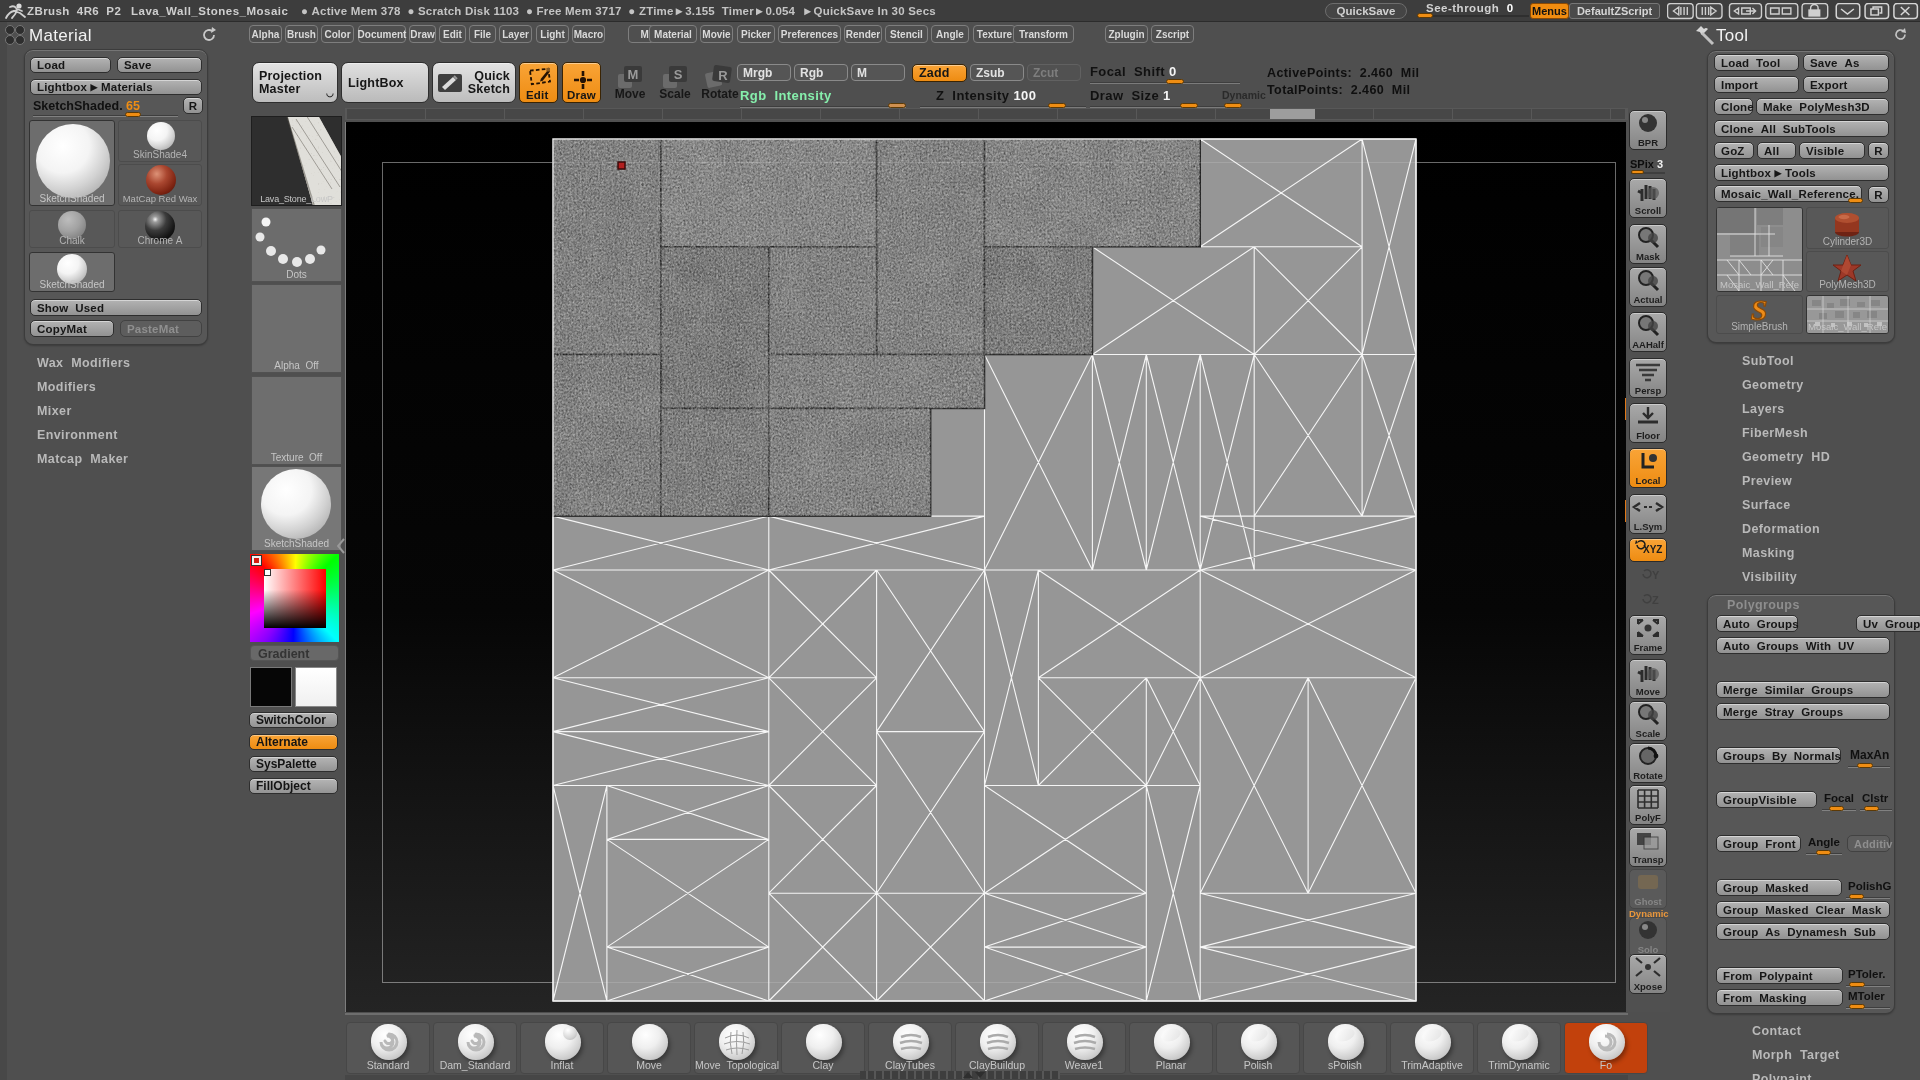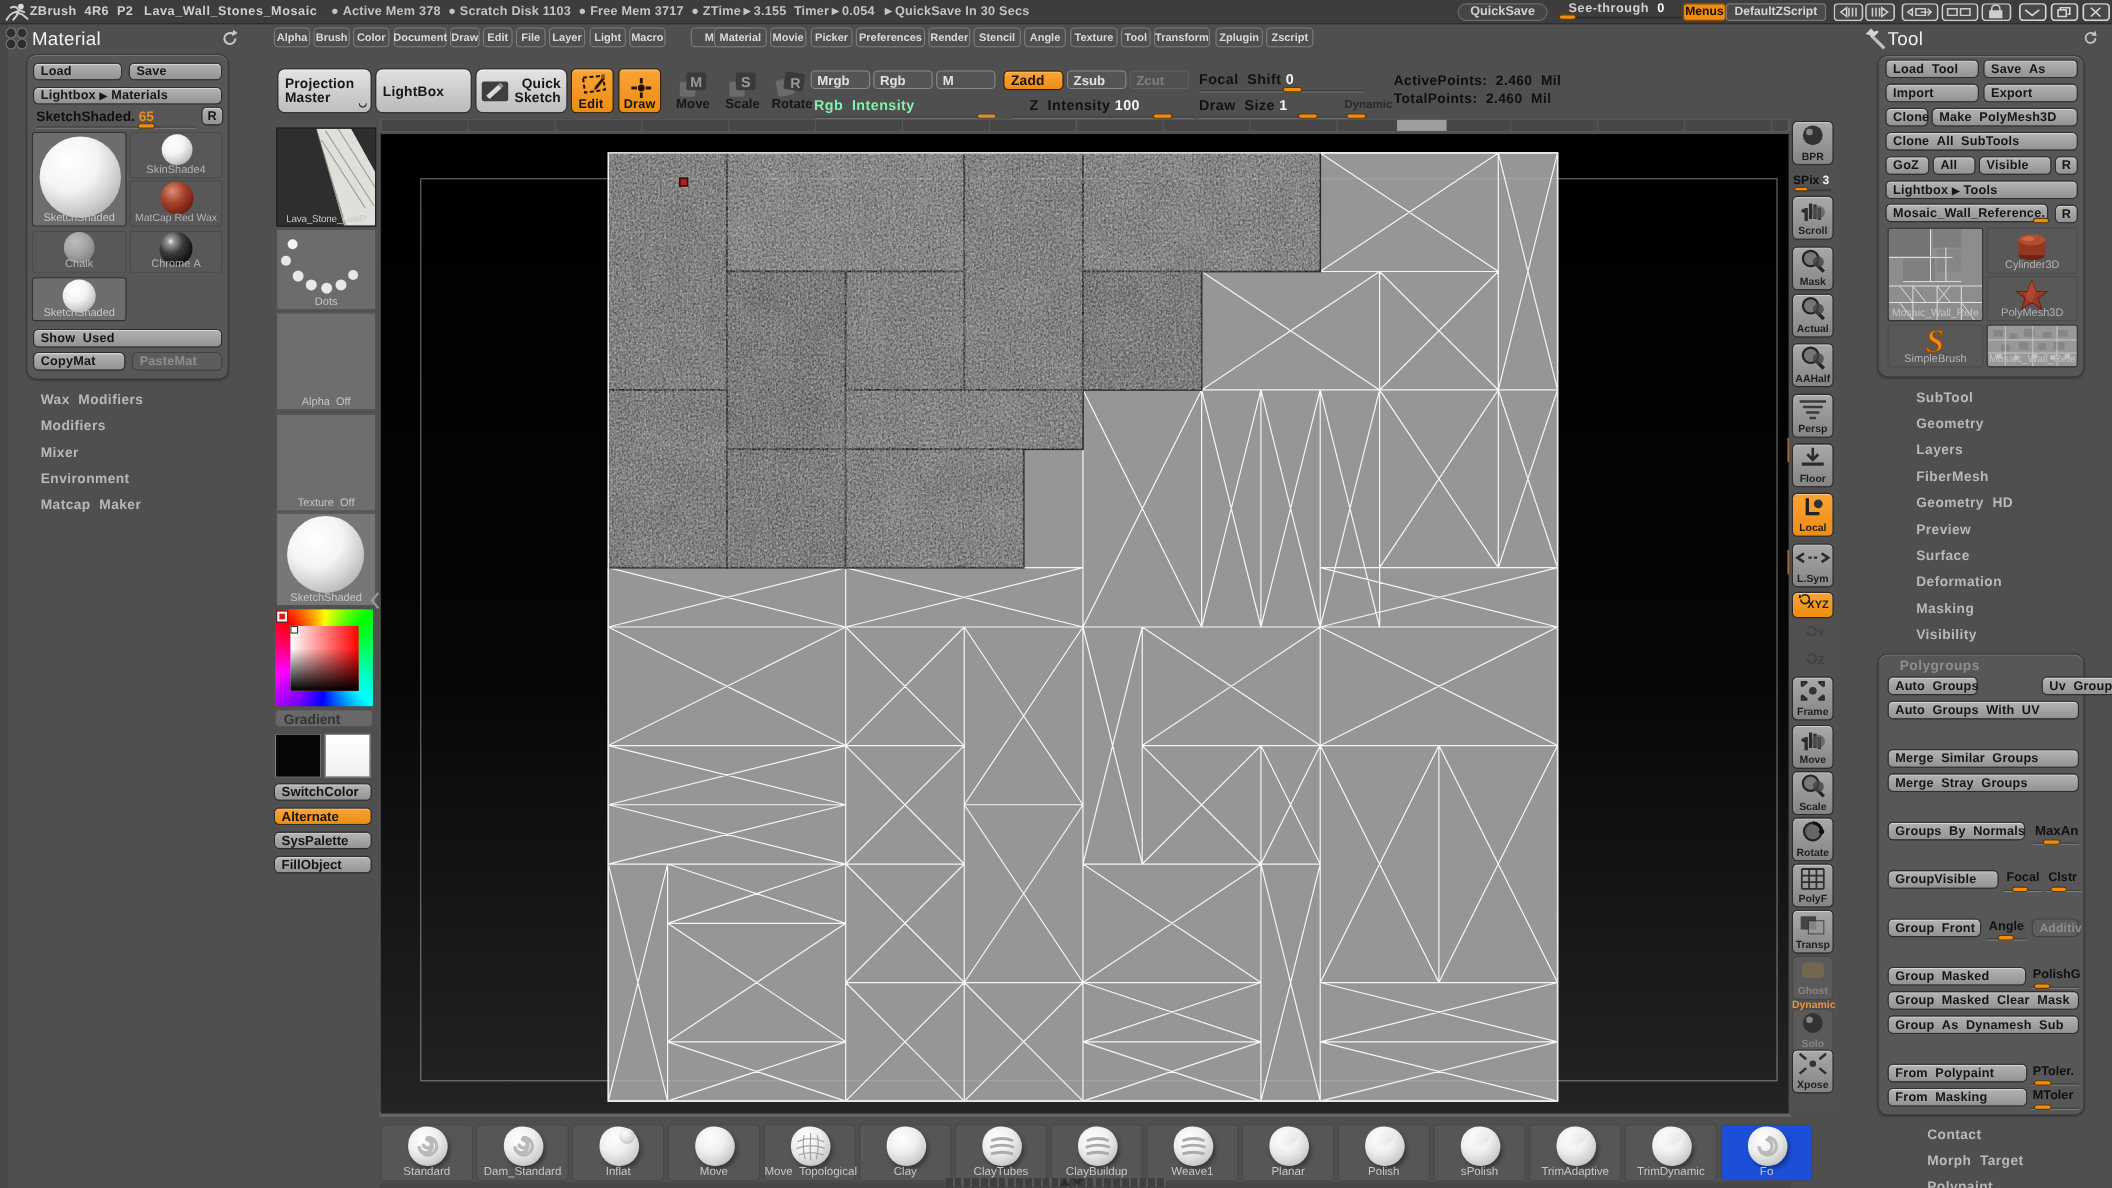--- a/index.html
+++ b/index.html
@@ -90,21 +90,21 @@
 <div class="mtab" style="left:628px;width:58px">Marker</div>
 <div class="mtab" style="left:649px;width:48px">Material</div>
 <div class="mtab" style="left:700px;width:33px">Movie</div>
 <div class="mtab" style="left:737px;width:38px">Picker</div>
 <div class="mtab" style="left:778px;width:63px">Preferences</div>
 <div class="mtab" style="left:844px;width:38px">Render</div>
 <div class="mtab" style="left:885px;width:43px">Stencil</div>
 <div class="mtab" style="left:931px;width:38px">Angle</div>
 <div class="mtab" style="left:973px;width:43px">Texture</div>
 <div class="mtab" style="left:1019px;width:27px">Tool</div>
-<div class="mtab" style="left:1049px;width:51px">Transform</div>
+<div class="mtab" style="left:1013px;width:61px">Transform</div>
 <div class="mtab" style="left:1105px;width:43px">Zplugin</div>
 <div class="mtab" style="left:1151px;width:43px">Zscript</div>
 
 <div class="btn" style="left:252px;top:62px;width:86px;height:41px;background:linear-gradient(#e3e3e3,#bdbdbd);border-radius:7px;font-size:12.5px;line-height:13px">Projection<br>Master<span style="position:absolute;right:3px;bottom:2px;font-size:9px">◡</span></div>
 <div class="btn" style="left:341px;top:62px;width:88px;height:41px;background:linear-gradient(#e0e0e0,#bababa);border-radius:7px;font-size:12.5px">LightBox</div>
 <div class="btn" style="left:432px;top:62px;width:84px;height:41px;background:linear-gradient(#e3e3e3,#bdbdbd);border-radius:7px;font-size:12.5px;line-height:13px;text-align:right;justify-content:flex-end;padding-right:5px">Quick<br>Sketch
  <svg class="abs" style="left:4px;top:8px" width="26" height="26" viewBox="0 0 26 26">
       <rect x="1" y="3" width="24" height="18" rx="2" fill="#3f3f3f"></rect>
       <path d="M5 16 L16 6 l3 3 -11 10Z" fill="#dcdcdc"></path>
       <path d="M17 5 l3 3" stroke="#999" stroke-width="2"></path>
@@ -704,21 +704,21 @@
       <div style="position:absolute;left:7px;top:5px;width:20px;height:12px;border-radius:50%;background:linear-gradient(135deg,#ffffff,#e2e2e2);transform:rotate(-18deg)"></div>
     </div>
 <div class="tlbl" style="bottom:2px;font-size:10.5px;overflow:visible">TrimAdaptive</div>
   </div>
 <div class="abs" style="left:1477px;top:1022px;width:84px;height:52px;background:#565656;border:1px solid #474747;border-radius:4px">
 <div style="position:absolute;left:24px;top:1px;width:36px;height:36px;border-radius:48% 52% 50% 50%;background:radial-gradient(circle at 38% 30%,#ffffff 0%,#efefef 40%,#cfcfcf 70%,#a9a9a9 100%);box-shadow:2px 3px 4px rgba(0,0,0,0.35)">
       <div style="position:absolute;left:7px;top:5px;width:20px;height:12px;border-radius:50%;background:linear-gradient(135deg,#ffffff,#e2e2e2);transform:rotate(-18deg)"></div>
     </div>
 <div class="tlbl" style="bottom:2px;font-size:10.5px;overflow:visible">TrimDynamic</div>
   </div>
-<div class="abs" style="left:1564px;top:1022px;width:84px;height:52px;background:#1d4ed8;border:1px solid #474747;border-radius:4px">
+<div class="abs" style="left:1564px;top:1022px;width:84px;height:52px;background:#c2410c;border:1px solid #474747;border-radius:4px">
 <div style="position:absolute;left:24px;top:1px;width:36px;height:36px;border-radius:48% 52% 50% 50%;background:radial-gradient(circle at 38% 30%,#ffffff 0%,#efefef 40%,#cfcfcf 70%,#a9a9a9 100%);box-shadow:2px 3px 4px rgba(0,0,0,0.35)">
       <svg width="36" height="36" style="position:absolute;left:0;top:0">
         <path d="M18 10 a8 8 0 1 1 -8 8 a6 6 0 1 0 6 -6" fill="none" stroke="#b9b9b9" stroke-width="3"></path>
       </svg>
     </div>
 <div class="tlbl" style="bottom:2px;font-size:10.5px;overflow:visible">Fo</div>
   </div>
 <div class="abs" style="left:345px;top:1075px;width:1283px;height:5px;background:#464646"></div>
 <div class="abs" style="left:860px;top:1071px;width:200px;height:8px;background:repeating-linear-gradient(90deg,#3e3e3e 0 6px,#575757 6px 8px)"></div>
 <svg class="abs" style="left:955px;top:1070px" width="36" height="10" viewBox="0 0 36 10">

